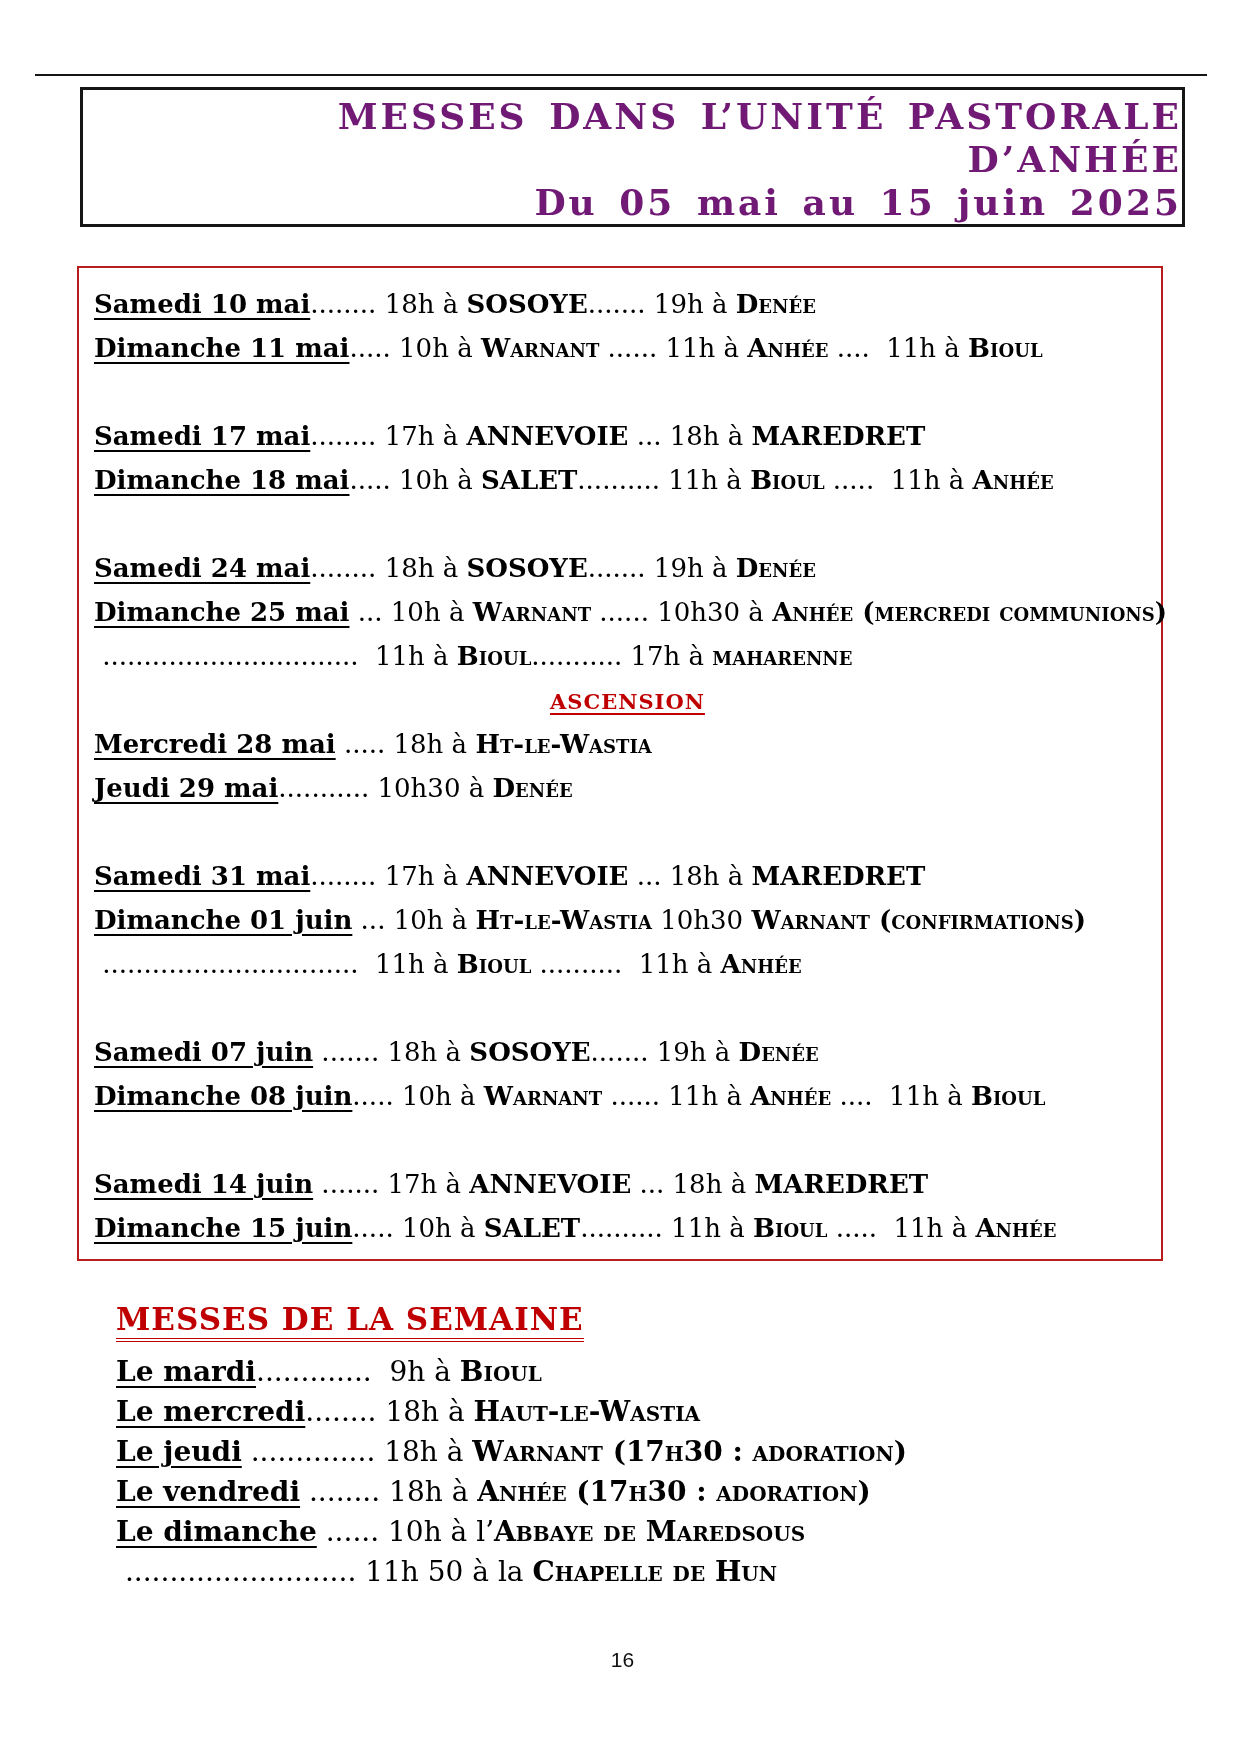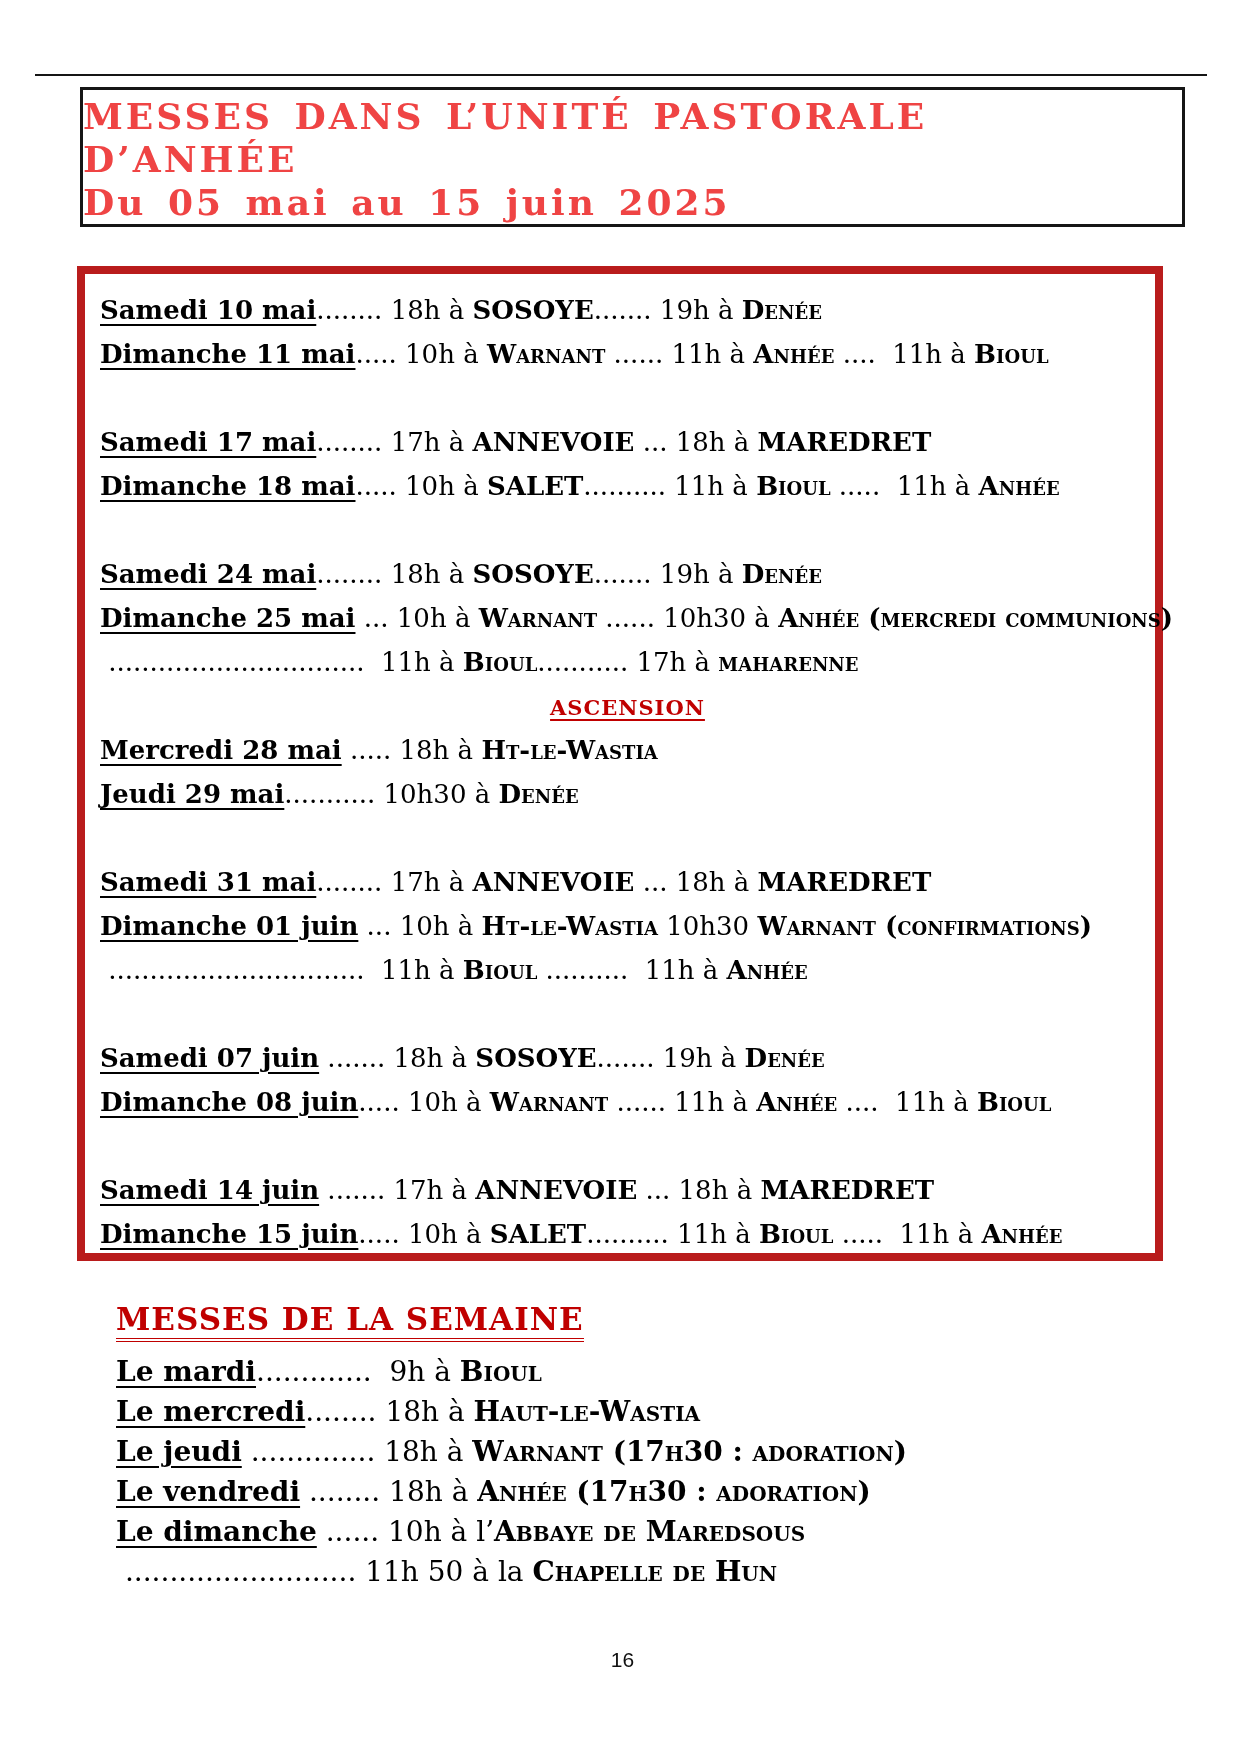--- a/index.html
+++ b/index.html
@@ -11,29 +11,29 @@
     color:#000;
     overflow:hidden;
   }
   .top-rule {
     position:absolute; left:35px; top:74px; width:1172px;
     border-top:2px solid #151515;
   }
   .title-box {
     position:absolute; left:80px; top:87px; width:1105px; height:140px;
     border:3px solid #151515; box-sizing:border-box;
-    text-align:left;
-    color:#ef4444;
+    text-align:right;
+    color:#701a75;
     font-weight:bold;
     padding-top:5px;
   }
   .title-line { font-size:36px; line-height:43px; letter-spacing:3px; word-spacing:6px; white-space:nowrap; }
   .schedule-box {
     position:absolute; left:77px; top:266px; width:1086px; height:995px;
-    border:8px solid #b91c1c; box-sizing:border-box;
+    border:2px solid #b91c1c; box-sizing:border-box;
     padding:14px 0 0 15px;
     font-size:26px;
   }
   .row { height:44px; line-height:44px; white-space:pre; }
   .row.blank { }
   .heading-row { text-align:center; }
   .heading-text {
     color:#C00000; font-weight:bold; font-size:21px; letter-spacing:1px;
     text-decoration:underline; text-decoration-color:#C00000; text-underline-offset:4px;text-align:center;
   }

